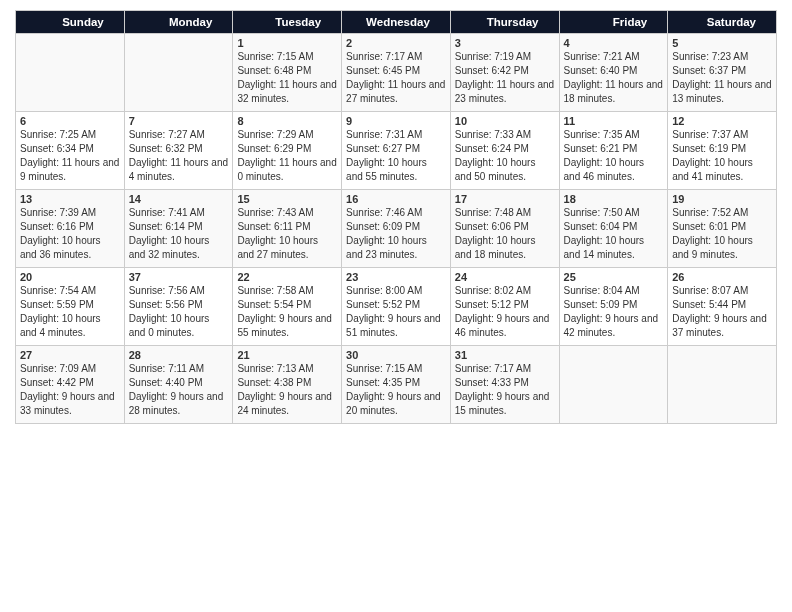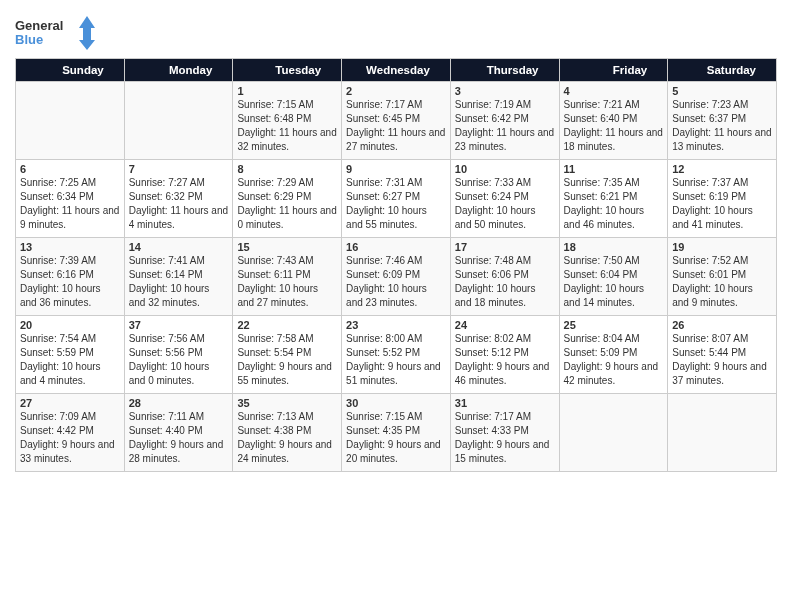--- a/index.html
+++ b/index.html
@@ -78,33 +78,20 @@
     .day-info {
       font-size: 10px;
       color: #333;
       line-height: 1.4;
     }
   </style>
 </head>
 <body>
 
 <div class="page">
-  <div class="header-area">
-    <div class="logo">
-    <svg width="80" height="38" viewBox="0 0 80 38">
-      <text x="0" y="16" font-size="13" font-weight="bold" fill="#333" font-family="Arial">General</text>
-      <text x="0" y="30" font-size="13" font-weight="bold" fill="#4a90d9" font-family="Arial">Blue</text>
-      <polygon points="72,2 80,14 76,14 76,26 80,26 72,36 64,26 68,26 68,14 64,14" fill="#4a90d9"></polygon>
-    </svg>
-  </div>
-    <div class="title-area">
-      <div class="month-title"></div>
-      <div class="subtitle"></div>
-    </div>
-  </div>
 
   <table>
     <thead>
       <tr>
       <th>Sunday</th>
           <th>Monday</th>
           <th>Tuesday</th>
           <th>Wednesday</th>
           <th>Thursday</th>
           <th>Friday</th>
@@ -285,21 +272,21 @@
 Sunset: 4:42 PM
 Daylight: 9 hours and 33 minutes.</div>
           </td>
           <td>
             <span class="day-num">28</span>
             <div class="day-info">Sunrise: 7:11 AM
 Sunset: 4:40 PM
 Daylight: 9 hours and 28 minutes.</div>
           </td>
           <td>
-            <span class="day-num">35</span>
+            <span class="day-num">21</span>
             <div class="day-info">Sunrise: 7:13 AM
 Sunset: 4:38 PM
 Daylight: 9 hours and 24 minutes.</div>
           </td>
           <td>
             <span class="day-num">30</span>
             <div class="day-info">Sunrise: 7:15 AM
 Sunset: 4:35 PM
 Daylight: 9 hours and 20 minutes.</div>
           </td>

